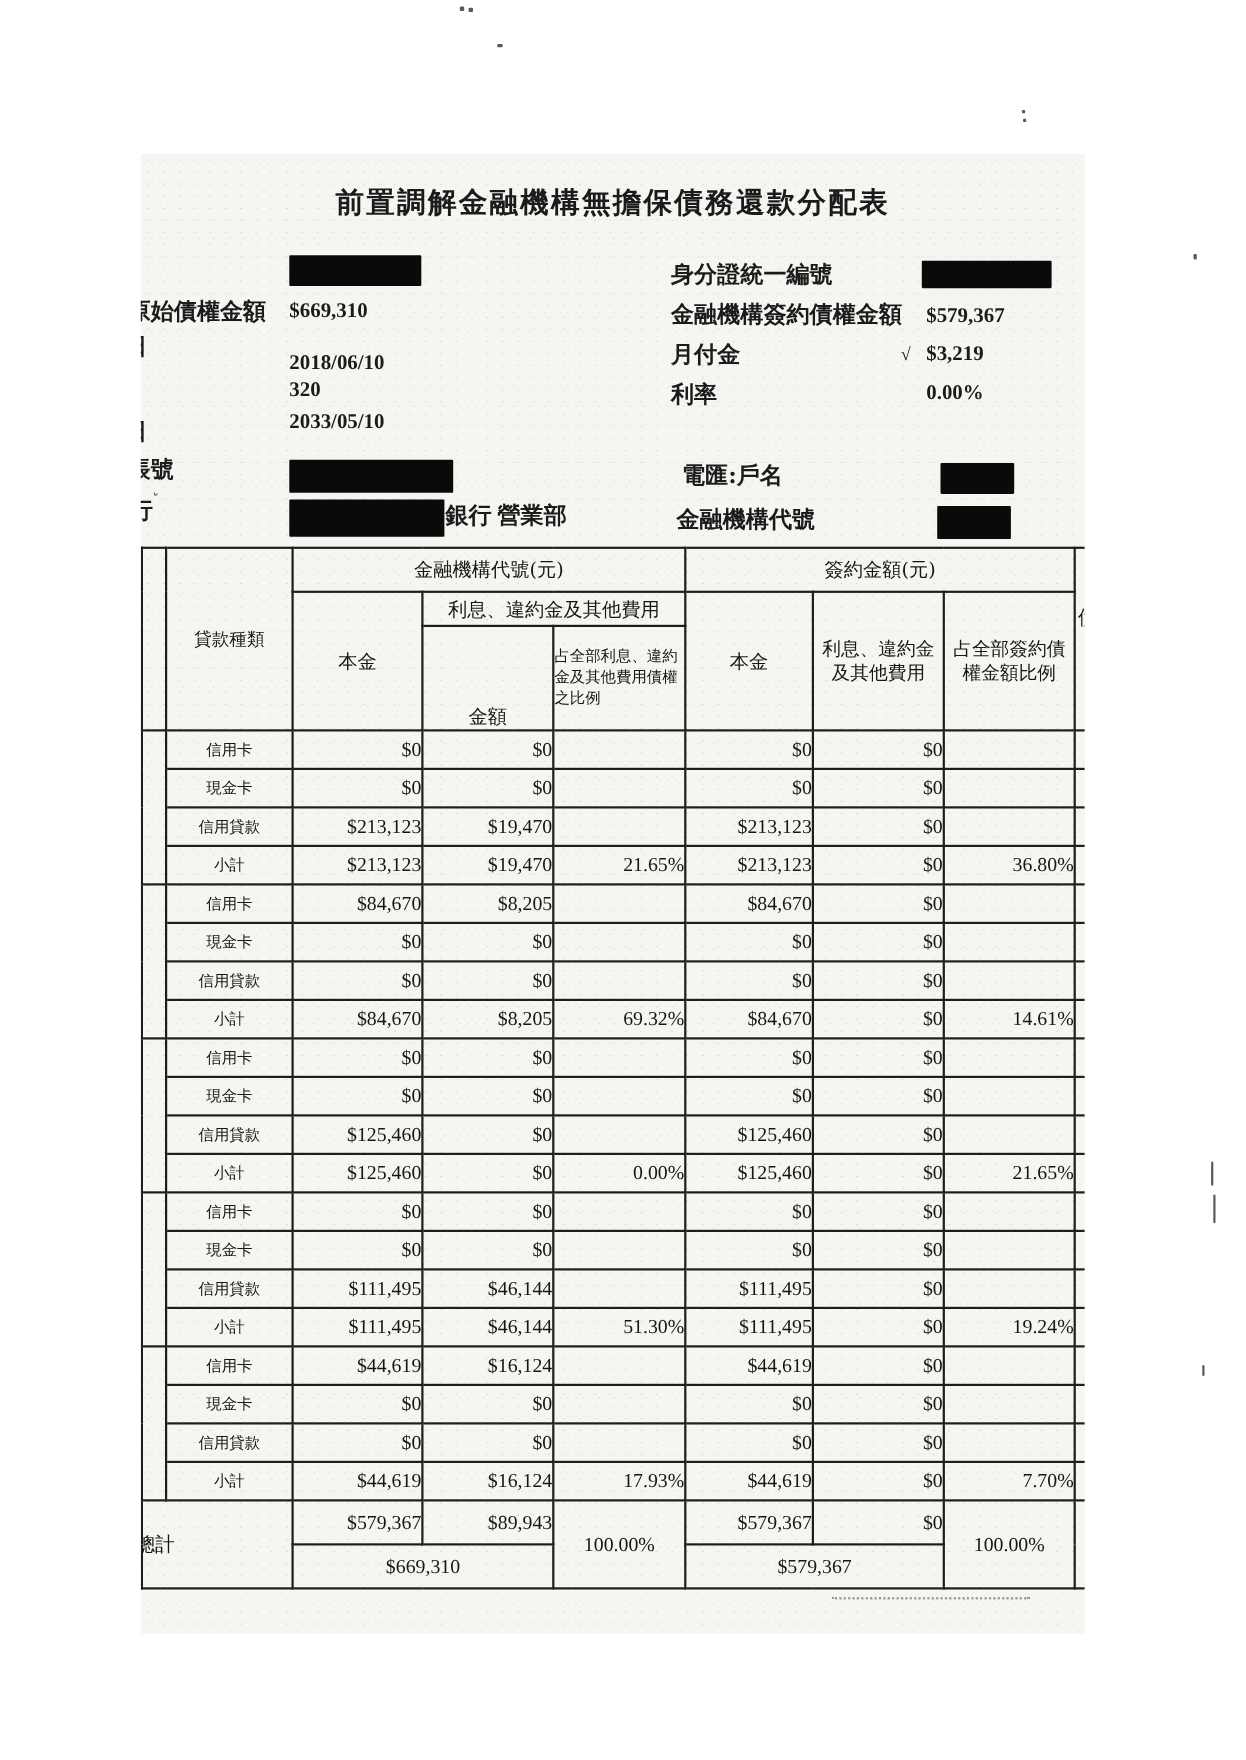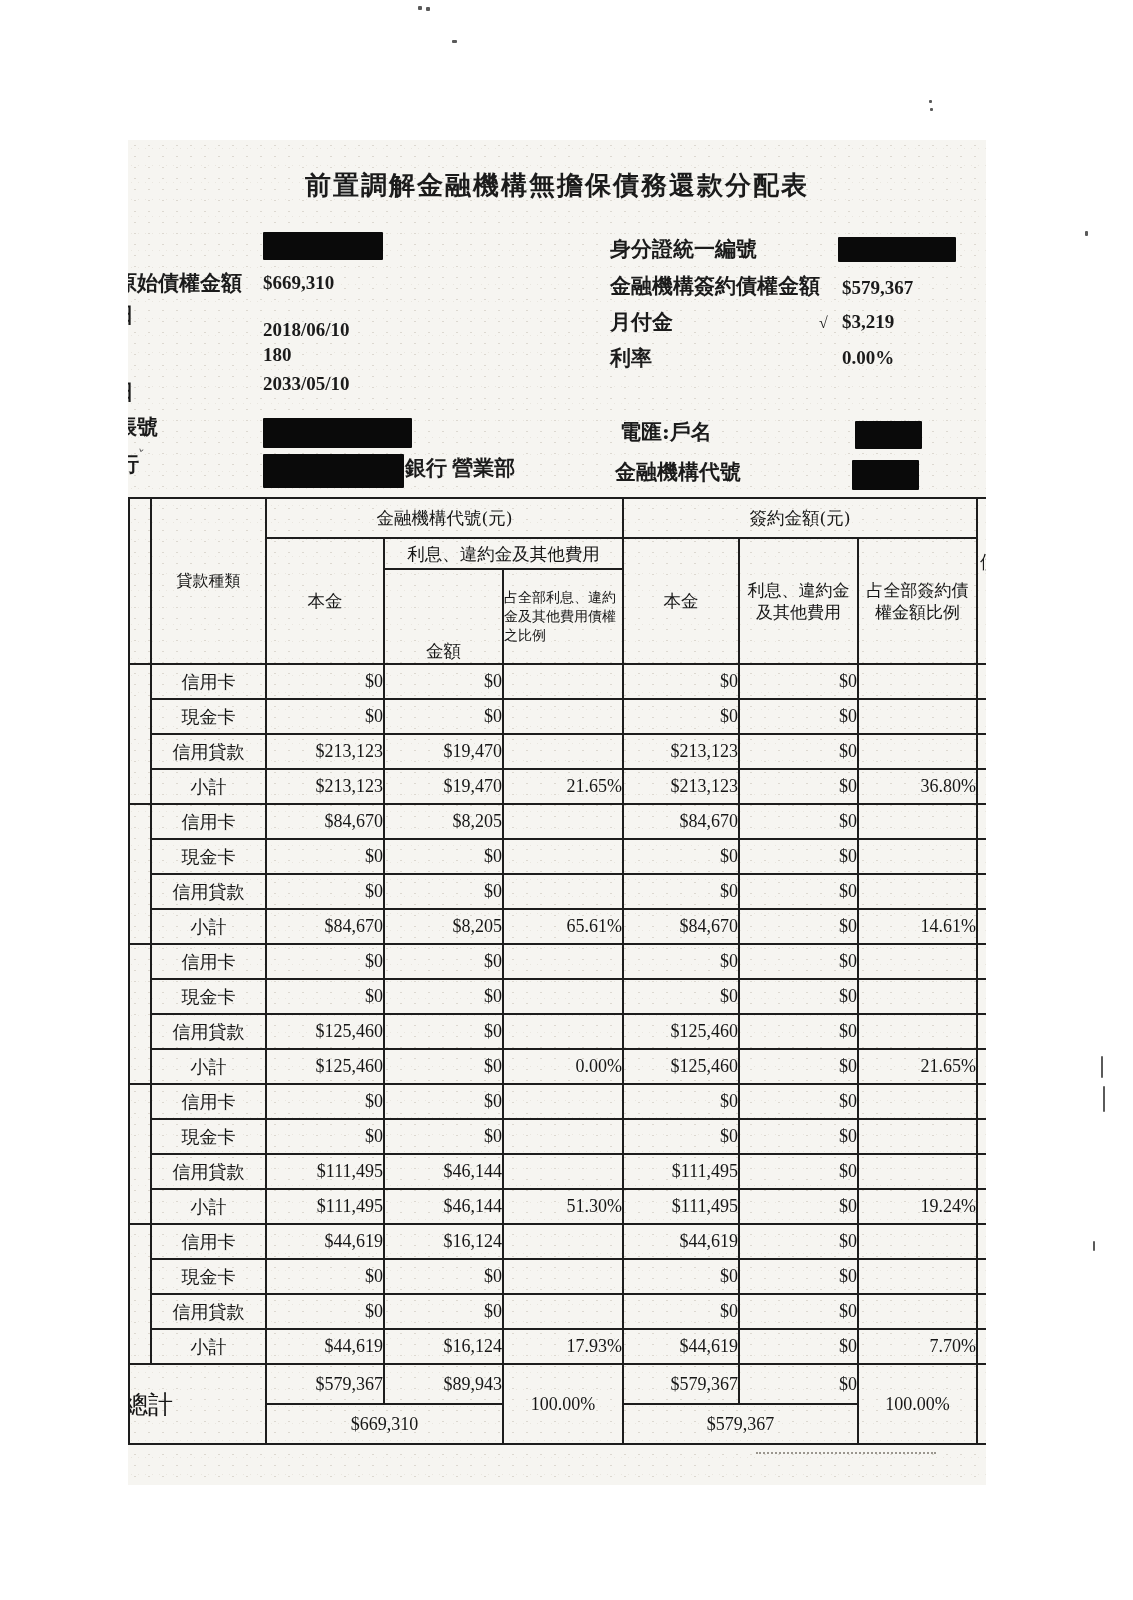--- a/index.html
+++ b/index.html
@@ -30,29 +30,29 @@
   #alloc td,#alloc th{border:2px solid #1d1d1d;padding:0;overflow:hidden;font-weight:400;}
   #alloc thead .h1{height:40px;} #alloc thead .h2{height:31px;} #alloc thead .h3{height:95px;}
   tbody.rows tr{height:35px;}
   tr.total-row{height:40px;}
   .ghead{text-align:center;font-size:17.5px;}
   .loanhead{text-align:center;font-size:16px;}
   .subhead{text-align:center;font-size:17.5px;}
   .wrap{line-height:1.3;padding:0 4px;font-size:17px;}
   .amount{vertical-align:bottom;padding-bottom:18px;text-align:center;}
   .ratiohead{font-size:14px;text-align:left;line-height:1.35;padding:2px 3px 2px 7px;}
-  .loan-type{text-align:center;font-size:18px;}
+  .loan-type{text-align:center;font-size:14px;}
   .money{text-align:right;padding-right:13px;font-family:"Liberation Serif",serif;}
   .pct{text-align:right;padding-right:5px;font-family:"Liberation Serif",serif;}
   .group-start td:not(.edge){border-top:3px solid #1d1d1d;}
   .edge{border:none;}
   .edgehead{border-top:2px solid #1d1d1d;vertical-align:top;}
   .edgehead span{display:block;margin-left:2px;margin-top:52px;font-size:18px;line-height:1.2;}
   .total-label{border-left:none;vertical-align:middle;}
-  .total-label span{display:block;margin-left:-7px;font-size:25px;white-space:nowrap;}
+  .total-label span{display:block;margin-left:-7px;font-size:18px;white-space:nowrap;}
   .pct-total{text-align:center;font-family:"Liberation Serif",serif;}
   .combined{text-align:center;font-family:"Liberation Serif",serif;}
 
   
   .art{position:absolute;background:#5a5a5a;border-radius:1px;}
   .dotline{position:absolute;border-top:2px dotted #9a968e;height:0;}
 </style>
 </head>
 <body>
 
@@ -72,21 +72,21 @@
   <div class="bar" style="left:710px;top:97px;width:118px;height:25px;"></div>
   <div class="bar" style="left:135px;top:278px;width:149px;height:30px;"></div>
   <div class="bar" style="left:727px;top:281px;width:67px;height:28px;"></div>
   <div class="bar" style="left:135px;top:314px;width:141px;height:34px;"></div>
   <div class="bar" style="left:724px;top:320px;width:67px;height:30px;"></div>
 
   <span class="lab" style="left:-12px;top:132px;">原始債權金額</span>
   <span class="val" style="left:135px;top:133px;">$669,310</span>
   <span class="lab" style="left:-15px;top:164px;">日</span>
   <span class="val" style="left:135px;top:180px;">2018/06/10</span>
-  <span class="val" style="left:135px;top:205px;">180</span>
+  <span class="val" style="left:135px;top:205px;">320</span>
   <span class="lab" style="left:-15px;top:241px;">日</span>
   <span class="val" style="left:135px;top:234px;">2033/05/10</span>
   <span class="lab" style="left:-12px;top:276px;">帳號</span>
   <span class="lab" style="left:-10px;top:313px;">行</span>
   <span class="penmark">ˇ</span>
   <span class="lab" style="left:277px;top:318px;font-family:Liberation Serif, serif;">銀行 營業部</span>
 
   <span class="lab" style="left:482px;top:98px;">身分證統一編號</span>
   <span class="lab" style="left:482px;top:135px;">金融機構簽約債權金額</span>
   <span class="val" style="left:714px;top:138px;">$579,367</span>
@@ -202,21 +202,21 @@
           <td class="pct"></td>
           <td class="money">$0</td>
           <td class="money">$0</td>
           <td class="pct"></td>
           <td class="edge"></td>
         </tr>
         <tr>
           <td class="loan-type">小計</td>
           <td class="money">$84,670</td>
           <td class="money">$8,205</td>
-          <td class="pct">65.61%</td>
+          <td class="pct">69.32%</td>
           <td class="money">$84,670</td>
           <td class="money">$0</td>
           <td class="pct">14.61%</td>
           <td class="edge"></td>
         </tr>
         <tr class="group-start">
           <td class="strip" rowspan="4"></td>
           <td class="loan-type">信用卡</td>
           <td class="money">$0</td>
           <td class="money">$0</td>

